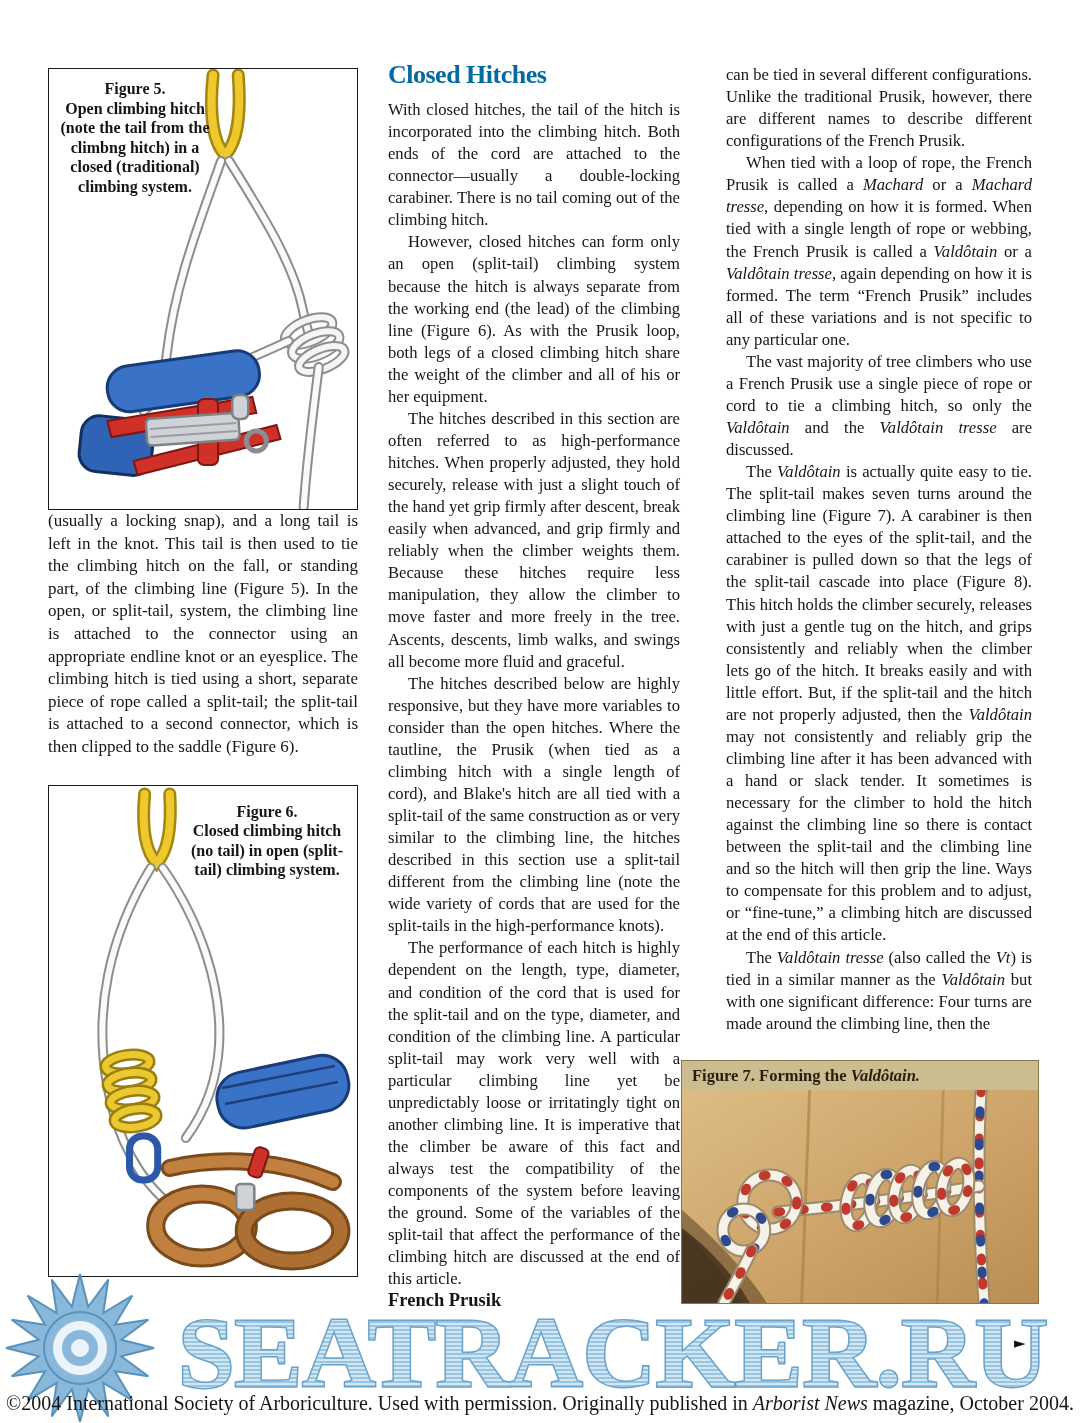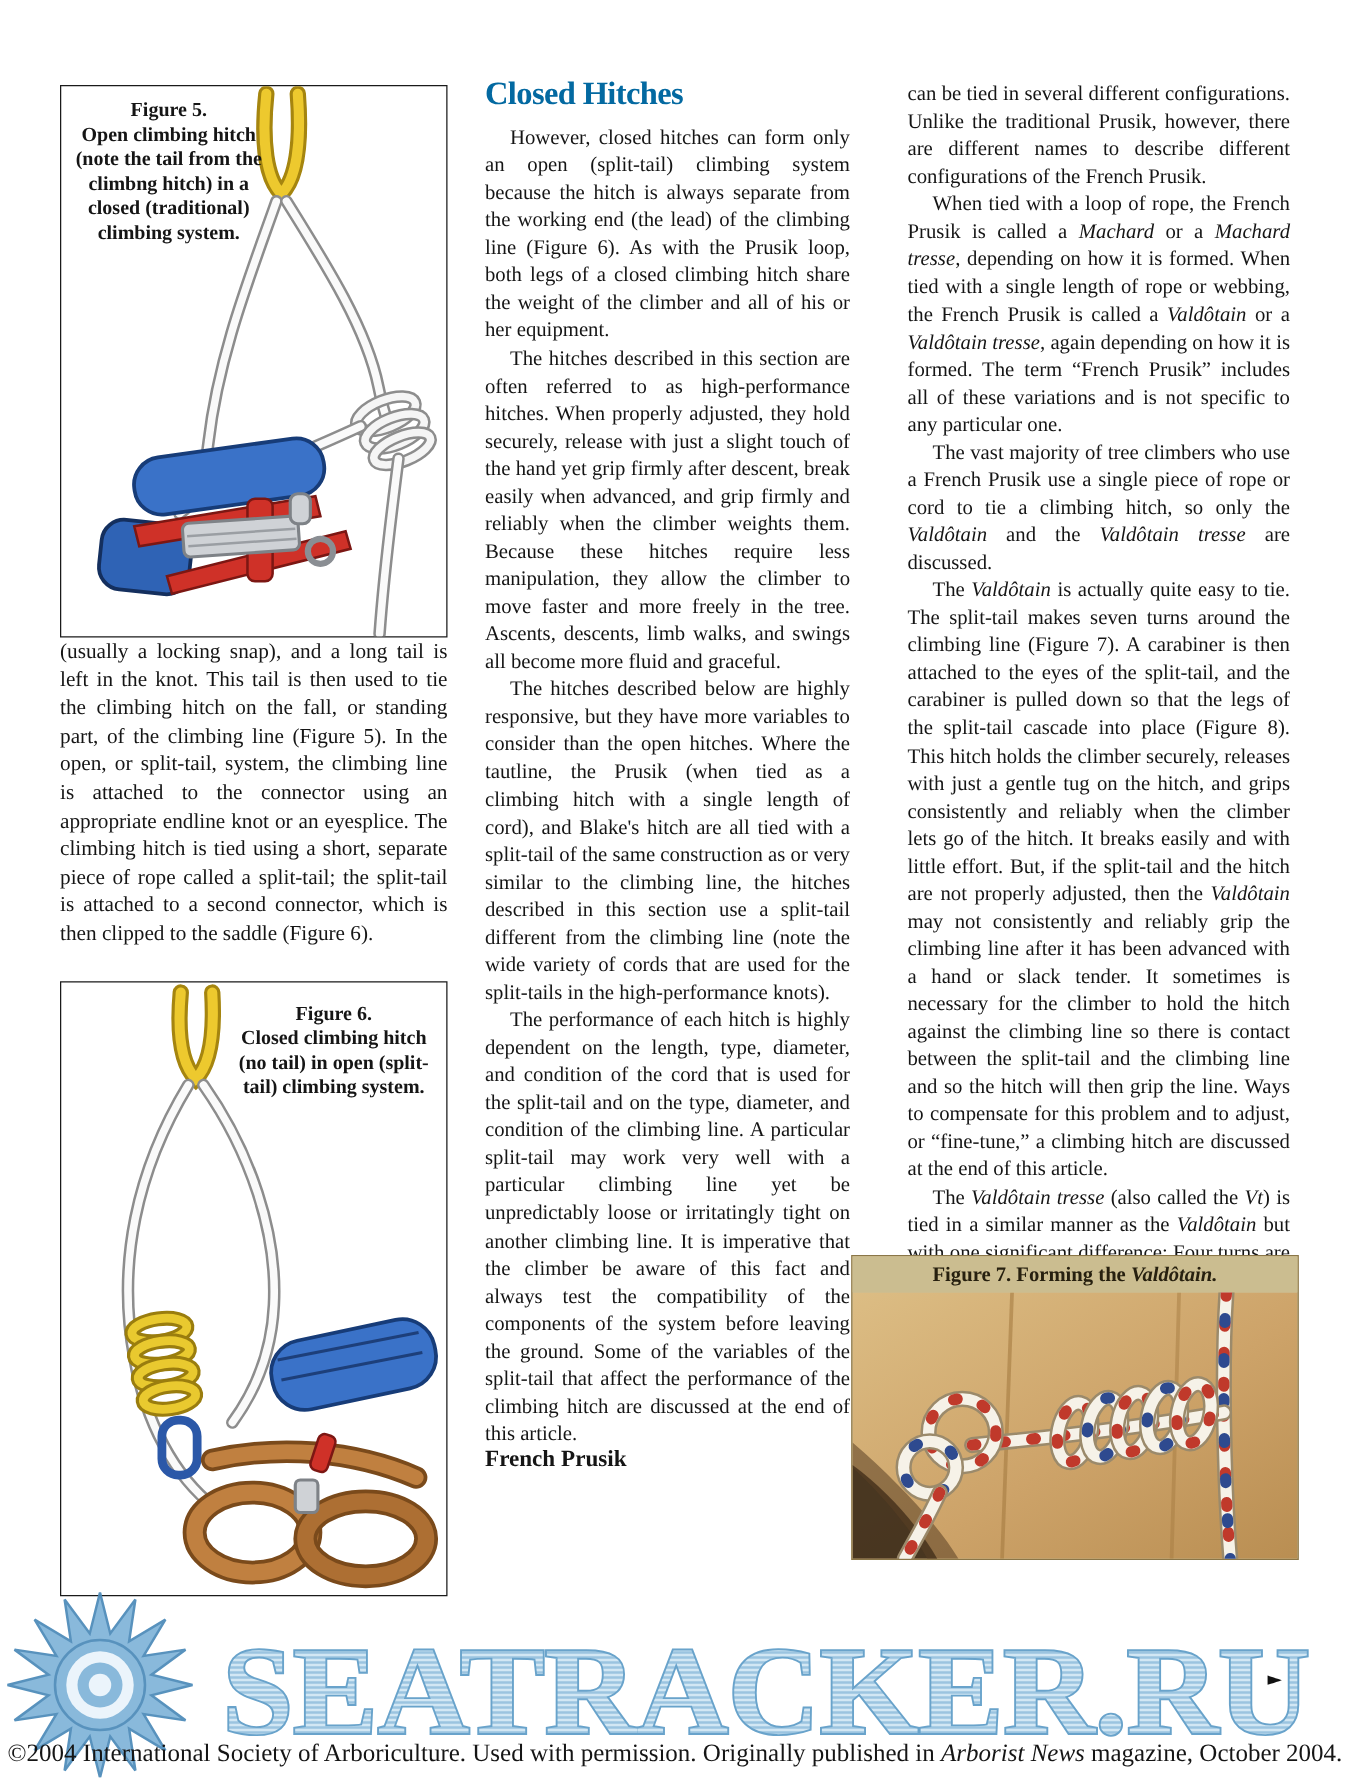--- a/index.html
+++ b/index.html
@@ -20,21 +20,21 @@
   #fig6-box{height:490px;margin-top:26px;}
   #fig6-caption{right:10px;top:16px;width:160px;text-align:center;}
   .left-body{margin-top:24px;}
   
   .mid-col{position:absolute;left:388px;top:60px;width:292px;font-size:16.6px;}
   .section-heading{font-family:"Liberation Serif", serif;font-size:26px;font-weight:bold;color:#0369a1;margin:0 0 9px 0;letter-spacing:-0.5px;}
   .subhead{font-size:18.5px;font-weight:bold;margin:0 0 4px 0;}
   
   .right-col{position:absolute;left:726px;top:64px;width:306px;font-size:16.6px;}
   
-  .figure7{position:absolute;left:681px;top:1004px;width:356px;z-index:5;border:1px solid #8a7648;background:#cdbd92;text-align:center;}
+  .figure7{position:absolute;left:681px;top:1060px;width:356px;z-index:5;border:1px solid #8a7648;background:#cdbd92;}
   .figure7-caption{padding:5px 10px 4px 10px;font-size:16.5px;color:#27200f;background:#cbbd90;}
   .figure7 svg{display:block;width:100%;height:213px;}
   
   .i{font-style:italic;}
   .b{font-weight:bold;}
   .bi{font-weight:bold;font-style:italic;}
   
   .watermark{position:absolute;left:0;top:1272px;width:1080px;height:150px;z-index:40;pointer-events:none;}
   
   .footer{position:absolute;left:0;top:1392px;width:1080px;text-align:center;font-size:20px;z-index:50;}
@@ -151,20 +151,21 @@
           <rect class="red" x="206" y="360" width="14" height="30" rx="5" transform="rotate(18 206 360)"></rect>
         </g>
       </svg>
       <div class="fig-caption" id="fig6-caption">Figure 6.
 Closed climbing hitch (no tail) in open (split-tail) climbing system.</div>
     </div>
   </div>
 
   <div class="mid-col col">
     <h1 class="section-heading">Closed Hitches</h1>
+    <p>With closed hitches, the tail of the hitch is incorporated into the climbing hitch. Both ends of the cord are attached to the connector—usually a double-locking carabiner. There is no tail coming out of the climbing hitch.</p>
     <p class="ind">However, closed hitches can form only an open (split-tail) climbing system because the hitch is always separate from the working end (the lead) of the climbing line (Figure 6). As with the Prusik loop, both legs of a closed climbing hitch share the weight of the climber and all of his or her equipment.</p>
     <p class="ind">The hitches described in this section are often referred to as high-performance hitches. When properly adjusted, they hold securely, release with just a slight touch of the hand yet grip firmly after descent, break easily when advanced, and grip firmly and reliably when the climber weights them. Because these hitches require less manipulation, they allow the climber to move faster and more freely in the tree. Ascents, descents, limb walks, and swings all become more fluid and graceful.</p>
     <p class="ind">The hitches described below are highly responsive, but they have more variables to consider than the open hitches. Where the tautline, the Prusik (when tied as a climbing hitch with a single length of cord), and Blake's hitch are all tied with a split-tail of the same construction as or very similar to the climbing line, the hitches described in this section use a split-tail different from the climbing line (note the wide variety of cords that are used for the split-tails in the high-performance knots).</p>
     <p class="ind">The performance of each hitch is highly dependent on the length, type, diameter, and condition of the cord that is used for the split-tail and on the type, diameter, and condition of the climbing line. A particular split-tail may work very well with a particular climbing line yet be unpredictably loose or irritatingly tight on another climbing line. It is imperative that the climber be aware of this fact and always test the compatibility of the components of the system before leaving the ground. Some of the variables of the split-tail that affect the performance of the climbing hitch are discussed at the end of this article.</p>
     <div class="subhead">French Prusik</div>
   </div>
 
   <div class="right-col col">
     <p><span>can be tied in several different configurations. Unlike the traditional Prusik, however, there are different names to describe different configurations of the French Prusik.</span></p>
     <p class="ind"><span>When tied with a loop of rope, the French Prusik is called a </span><span class="i">Machard</span><span> or a </span><span class="i">Machard tresse</span><span>, depending on how it is formed. When tied with a single length of rope or webbing, the French Prusik is called a </span><span class="i">Valdôtain</span><span> or a </span><span class="i">Valdôtain tresse</span><span>, again depending on how it is formed. The term “French Prusik” includes all of these variations and is not specific to any particular one.</span></p>

